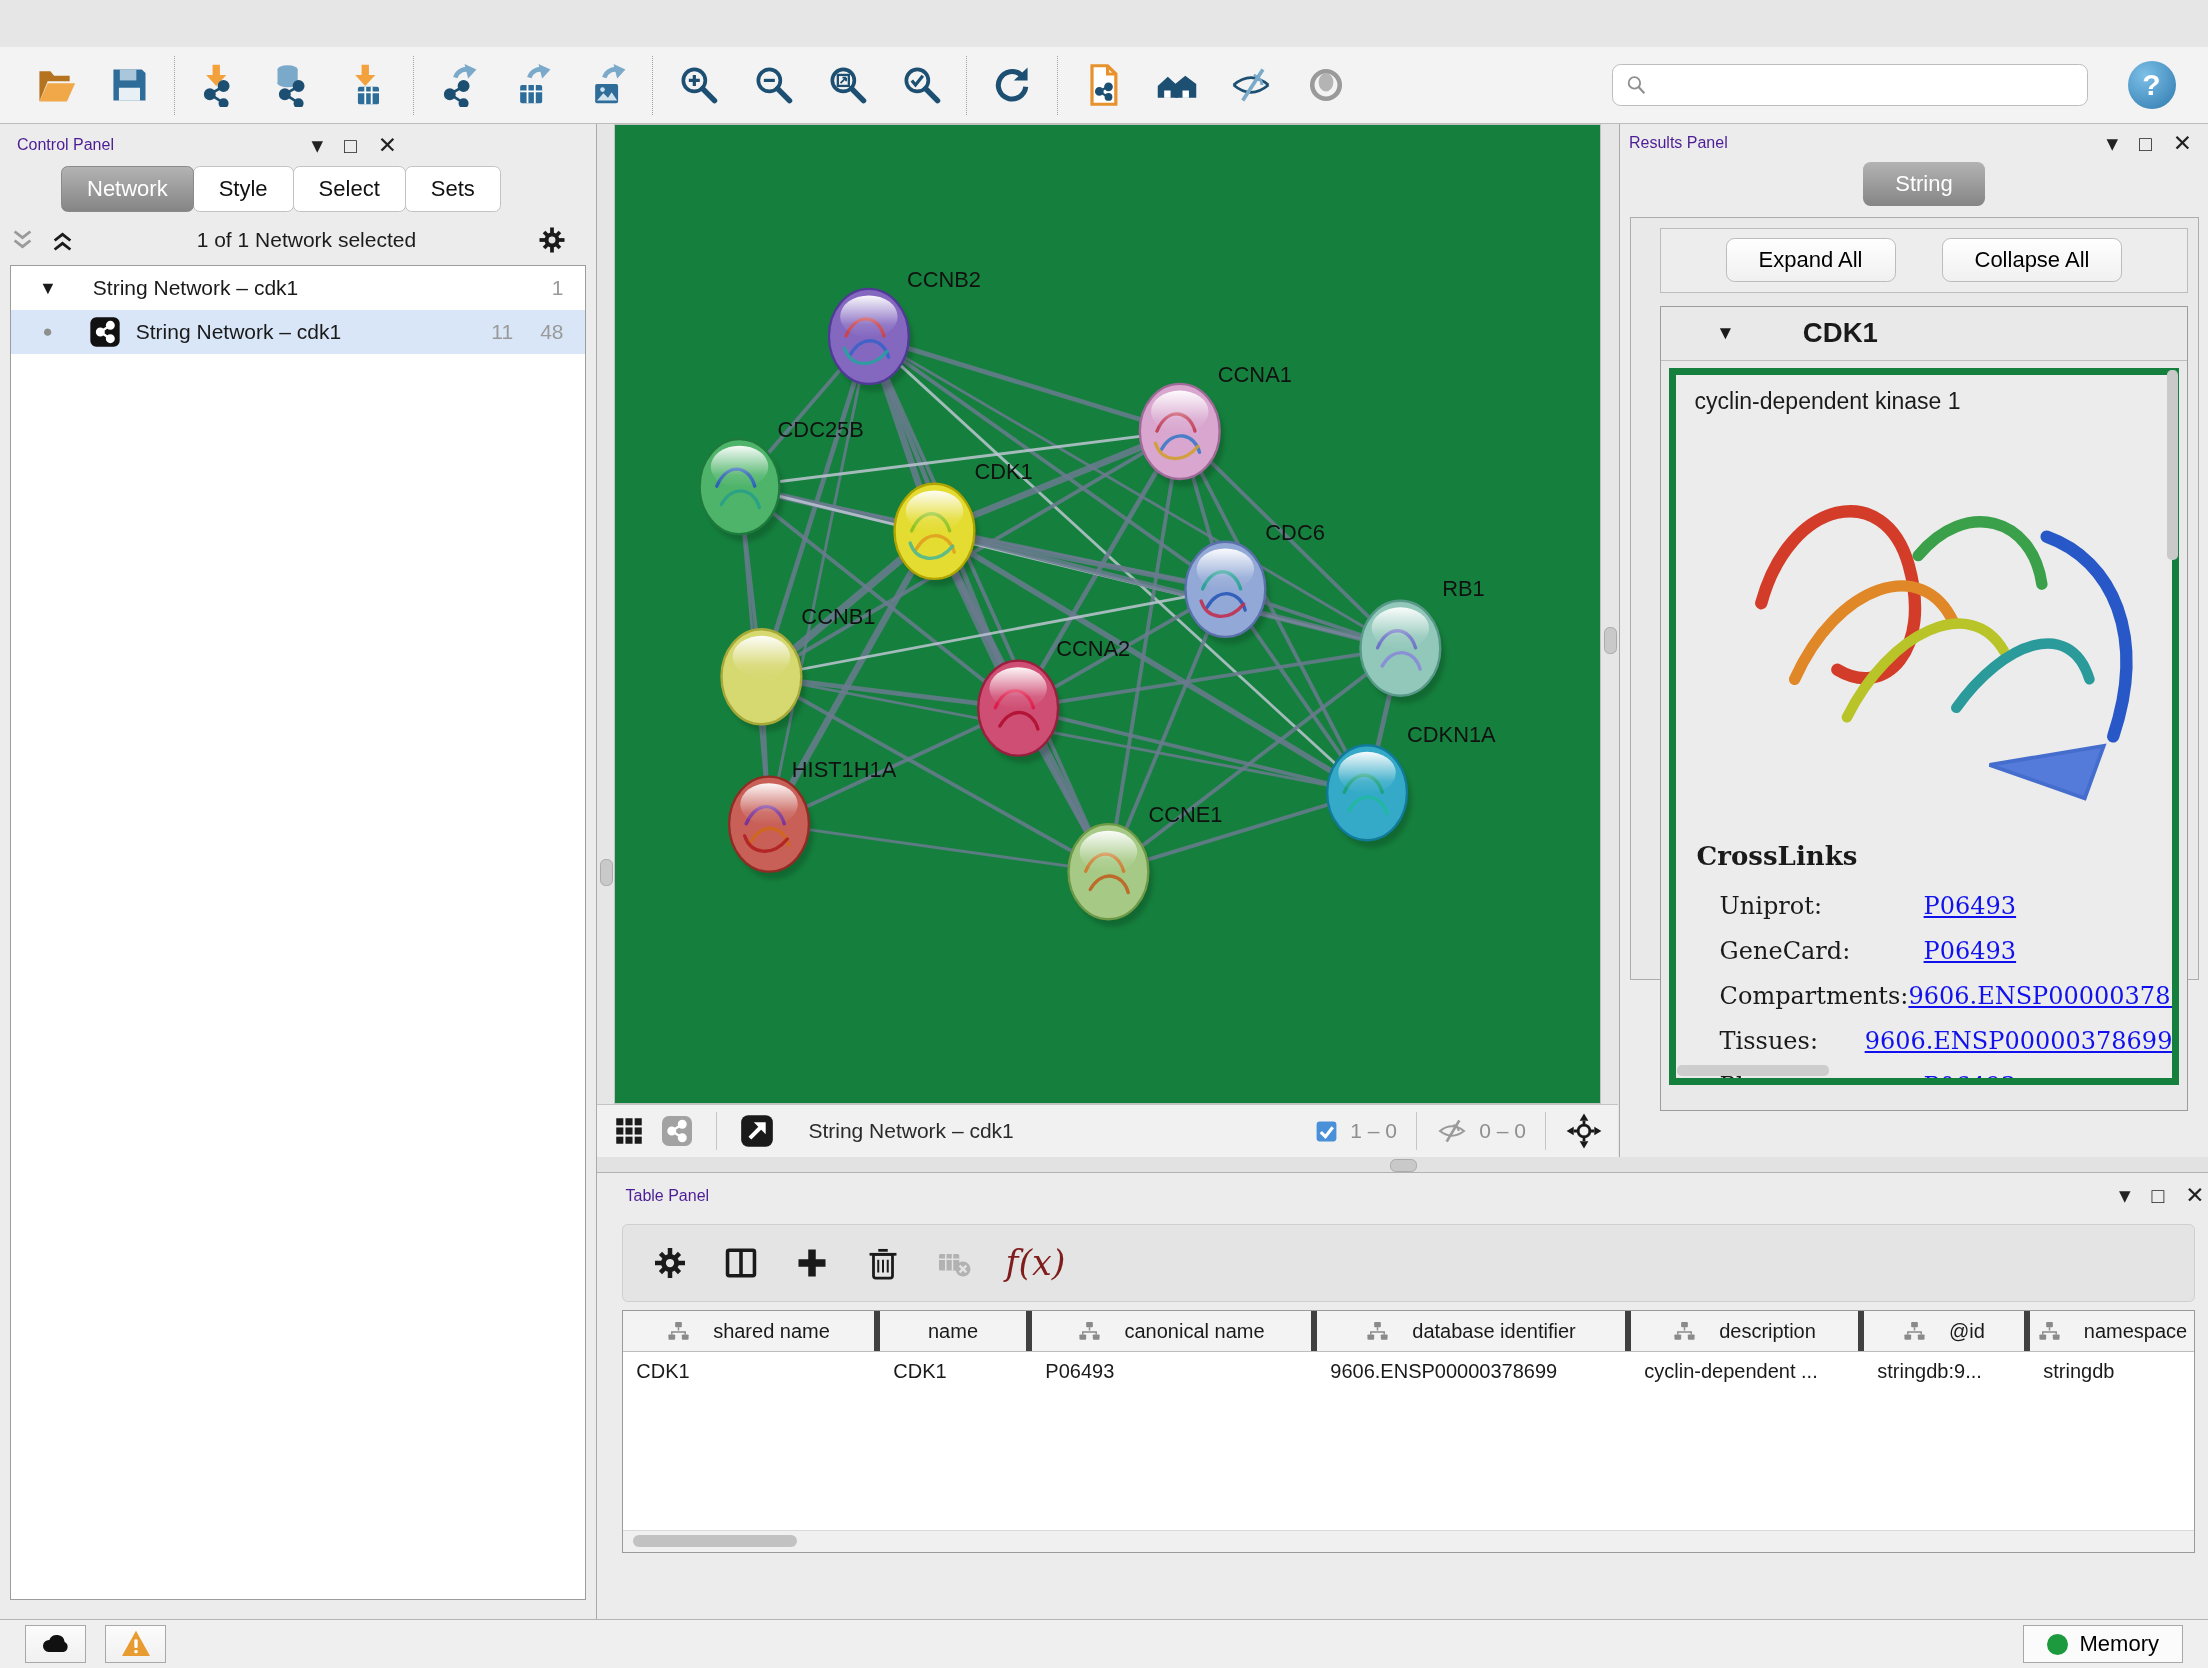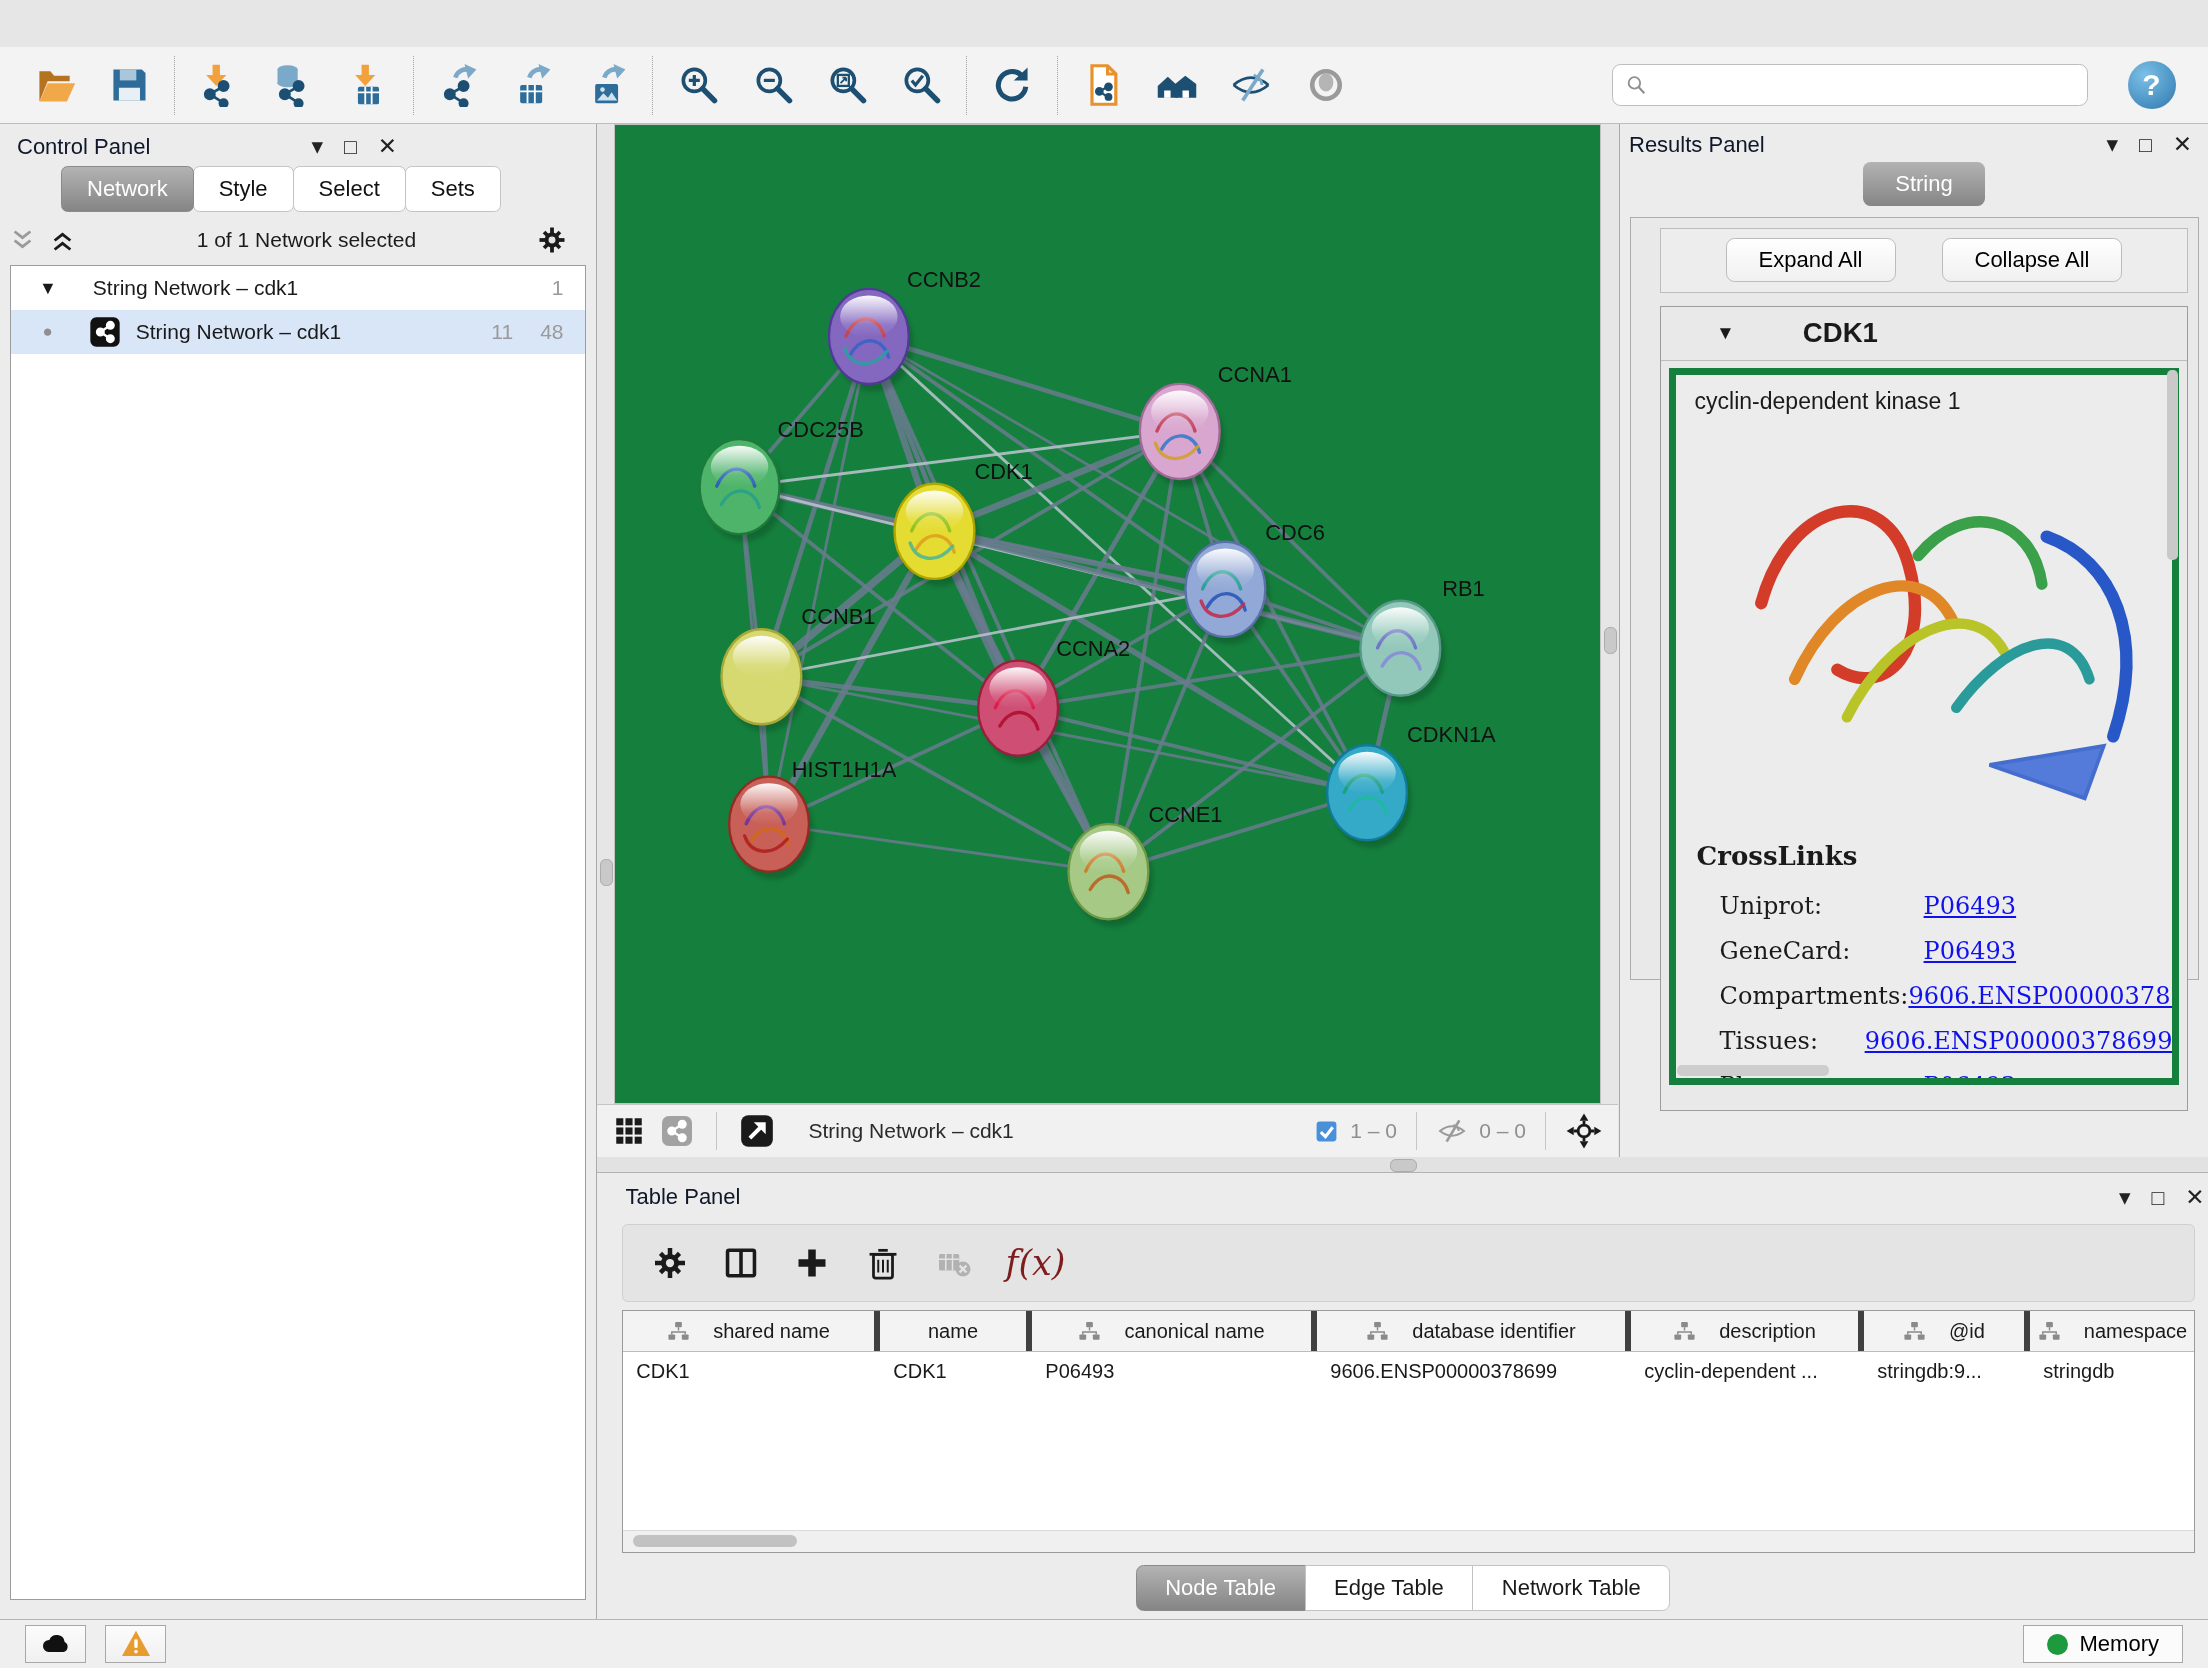--- a/index.html
+++ b/index.html
@@ -21,21 +21,21 @@
   .tb-sep{width:0;height:59px;border-left:1.9px dotted #a2a2a2;margin:0 13.3px;}
   .tb-search{margin-left:auto;display:flex;align-items:center;width:476px;height:42px;background:#fff;
     border:1.9px solid #bdbdbd;border-radius:8.6px;padding:0 11.4px;box-sizing:border-box;gap:7.6px;}
   .tb-search input{border:none;outline:none;flex:1;font-size:21px;font-family:"Liberation Sans",sans-serif;background:transparent;}
   .tb-help{margin-left:40px;margin-right:9.5px;width:48px;height:48px;border-radius:50%;border:none;cursor:pointer;
     background:radial-gradient(circle at 35% 30%,#7cc0e8,#2e78ad);color:#fff;font-size:30px;font-weight:bold;line-height:48px;text-align:center;padding:0;}
   
   .panel-ctl{display:flex;gap:21px;align-items:center;}
   .pc{font-size:23px;color:#222;cursor:pointer;line-height:1;}
   .pc.box{font-size:21px;}
-  .panel-title{font-size:22px;color:#0f172a;}
+  .panel-title{font-size:16px;color:#4c1d95;}
   
   .control-panel{position:absolute;left:0;top:124px;width:597px;height:1495px;background:#ececec;
     border-right:1px solid #aaa;box-sizing:border-box;}
   .cp-head{position:absolute;left:17px;top:9.5px;width:380px;display:flex;align-items:center;justify-content:space-between;}
   .tabs-row{position:absolute;left:61px;top:42px;display:flex;}
   .tab{height:44px;line-height:44px;padding:0 25px;font-size:22px;background:#fff;border:1px solid #c3c3c3;
     color:#111;cursor:pointer;border-radius:6.7px;margin-right:-1px;}
   .tab.active{background:linear-gradient(#b3b3b3,#858585);color:#fff;border-color:#8a8a8a;z-index:2;}
   .cp-sub{position:absolute;left:9px;top:95px;width:567px;height:42px;display:flex;align-items:center;}
   .cp-status{flex:1;text-align:center;font-size:21px;color:#1c1c1c;}
@@ -793,25 +793,20 @@
             <div class="tp-dcell" style="width: 314px;">9606.ENSP00000378699</div>
             <div class="tp-dcell" style="width: 233px;">cyclin-dependent ...</div>
             <div class="tp-dcell" style="width: 166px;">stringdb:9...</div>
             <div class="tp-dcell" style="width: 171px;">stringdb</div>
           </div>
         </div>
       <div class="tp-hscroll">
         <span class="tp-thumb"></span>
       </div>
     </div>
-    <div class="tp-tabs" id="tp-tabs">
-        <div class="tp-tab active">Node Table</div>
-        <div class="tp-tab">Edge Table</div>
-        <div class="tp-tab">Network Table</div>
-      </div>
   </div>
 
   <div class="statusbar">
     <button class="sb-btn" id="sb-cloud">
         <svg viewBox="0 0 48 48" width="32" height="32" style="display:block">
           <path d="M13 36a9 9 0 011-18 12 12 0 0123 3 8 8 0 01-2 15z" fill="#111"></path>
         </svg>
       </button>
     <button class="sb-btn" id="sb-warn">
         <svg viewBox="0 0 48 48" width="32" height="32" style="display:block">

